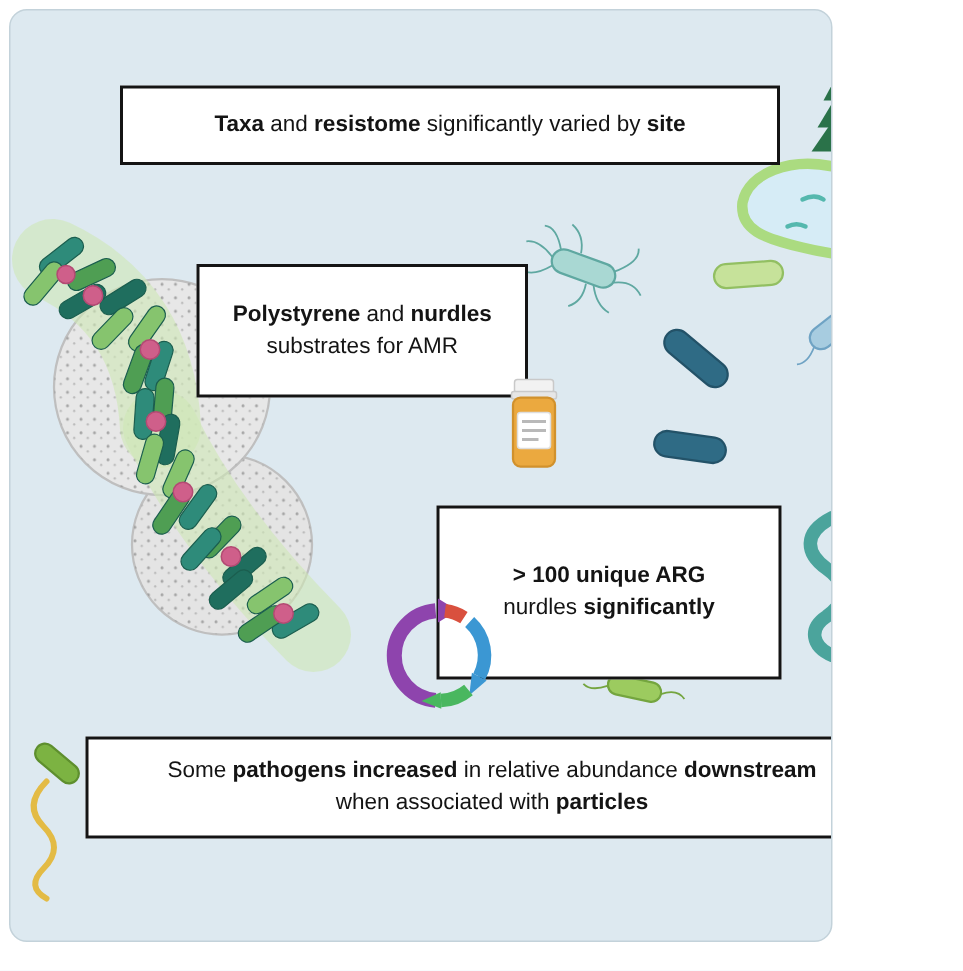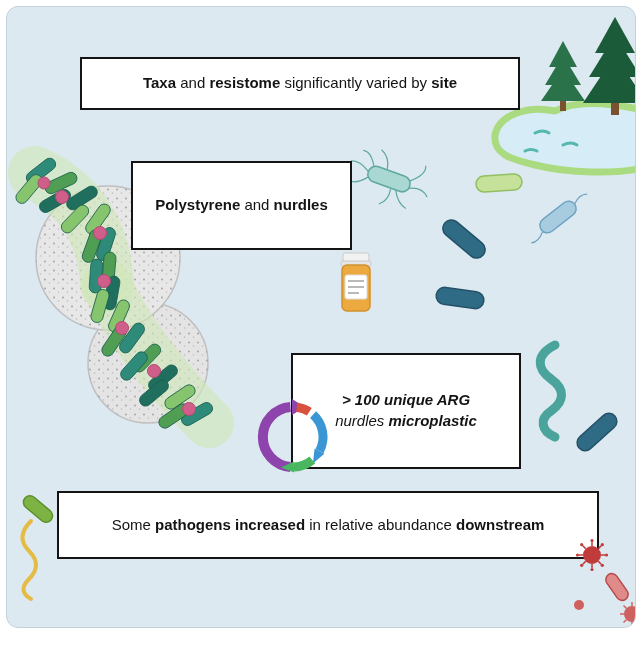--- a/index.html
+++ b/index.html
@@ -1,34 +1,34 @@
 <!DOCTYPE html>
 <html style="--panel-bg: #dde9f0; --box-border: #141414; --text: #141414; --dark-bacteria: #2f6b85; --teal-bacteria: #4ba49c; --green-bacteria: #7cb342; --biofilm-green: #cfe8b5; --cocci-pink: #cf5f8a; --microplastic-gray: #e4e4e4; --pill-amber: #eba93f; --plasmid-purple: #8e44ad; --plasmid-blue: #3b97d3; --plasmid-green: #49b75f; --plasmid-red: #d9503e; --pathogen-red: #c23b3b; --tree-green: #1c5b39; --lake-edge: #abdb80; --lake-water: #d6ecf6;"><head>
 <meta charset="utf-8">
 <style>
   * { margin:0; padding:0; box-sizing:border-box; }
   html,body { width:642px; height:647px; background:#ffffff; font-family:"Liberation Sans",sans-serif; }
   .figure { position:relative; width:642px; height:647px; background:#ffffff; overflow:hidden; }
   .panel {
-    position:absolute; left:6px; top:6px; width:630px; height:622px;
+    position:absolute; left:6px; top:6px; width:549px; height:622px;
     background:var(--panel-bg,#dde9f0);
     border:1px solid #c3d2da; border-radius:12px; overflow:hidden;
   }
   .art { position:absolute; left:0; top:0; pointer-events:none; }
   .callout {
     position:absolute; background:#ffffff;
     border:2px solid var(--box-border,#141414);
     color:var(--text,#141414);
     display:flex; flex-direction:column; justify-content:center;
     text-align:center; font-size:15px; line-height:1.38; padding:4px 8px;
   }
   .callout .tline b { font-weight:bold; }
   #callout-site       { left:73px;  top:50px;  width:440px; height:53px; }
-  #callout-substrate  { left:124px; top:154px; width:221px; height:89px;text-align:center; }
-  #callout-arg        { left:284px; top:346px; width:230px; height:116px;font-style:italic; }
+  #callout-substrate  { left:124px; top:169px; width:221px; height:89px;text-align:center; }
+  #callout-arg        { left:284px; top:330px; width:230px; height:116px; }
   #callout-pathogens  { left:50px;  top:484px; width:542px; height:68px; }
 </style>
 </head>
 <body>
 
 <div class="figure">
   <div class="panel">
 
     <svg class="art" width="630" height="622" viewBox="0 0 630 622">
       <defs>
@@ -148,27 +148,29 @@
         <path d="M-18,2 q-10,6 -16,2" stroke="#74a53f" stroke-width="1.2" fill="none"></path>
         <rect x="-18" y="-6.5" width="36" height="13" rx="6.5" fill="#9ccb5f" stroke="#74a53f" stroke-width="1.5"></rect>
       </g>
     </svg>
 
     <div class="callout" id="callout-site">
         <div class="tline"><b>Taxa</b><span> and </span><b>resistome</b><span> significantly varied by </span><b>site</b></div>
       </div>
     <div class="callout" id="callout-substrate">
         <div class="tline"><b>Polystyrene</b><span> and </span><b>nurdles</b></div>
+        <div class="tline"><span>substrates for AMR</span></div>
       </div>
     <div class="callout" id="callout-arg">
         <div class="tline"><b>&gt; 100 unique ARG</b></div>
-        <div class="tline"><span>nurdles </span><b>microplastic</b></div>
+        <div class="tline"><span>nurdles </span><b>significantly</b></div>
       </div>
     <div class="callout" id="callout-pathogens">
         <div class="tline"><span>Some </span><b>pathogens increased</b><span> in relative abundance </span><b>downstream</b></div>
+        <div class="tline"><span>when associated with </span><b>particles</b></div>
       </div>
 
     <svg class="art" width="630" height="622" viewBox="0 0 630 622">
 
       <g transform="translate(332,246)">
         <rect x="4" y="0" width="26" height="9" rx="2" fill="#f2f2f2" stroke="#c9c9c9"></rect>
         <rect x="2" y="8" width="30" height="5" rx="1.5" fill="#e6e6e6" stroke="#c9c9c9"></rect>
         <rect x="3" y="12" width="28" height="46" rx="5" fill="#eba93f" stroke="#d1912c" stroke-width="1.5"></rect>
         <rect x="6" y="22" width="22" height="24" rx="2" fill="#ffffff" stroke="#dddddd"></rect>
         <line x1="9" y1="28" x2="25" y2="28" stroke="#b9b9b9" stroke-width="2"></line>

